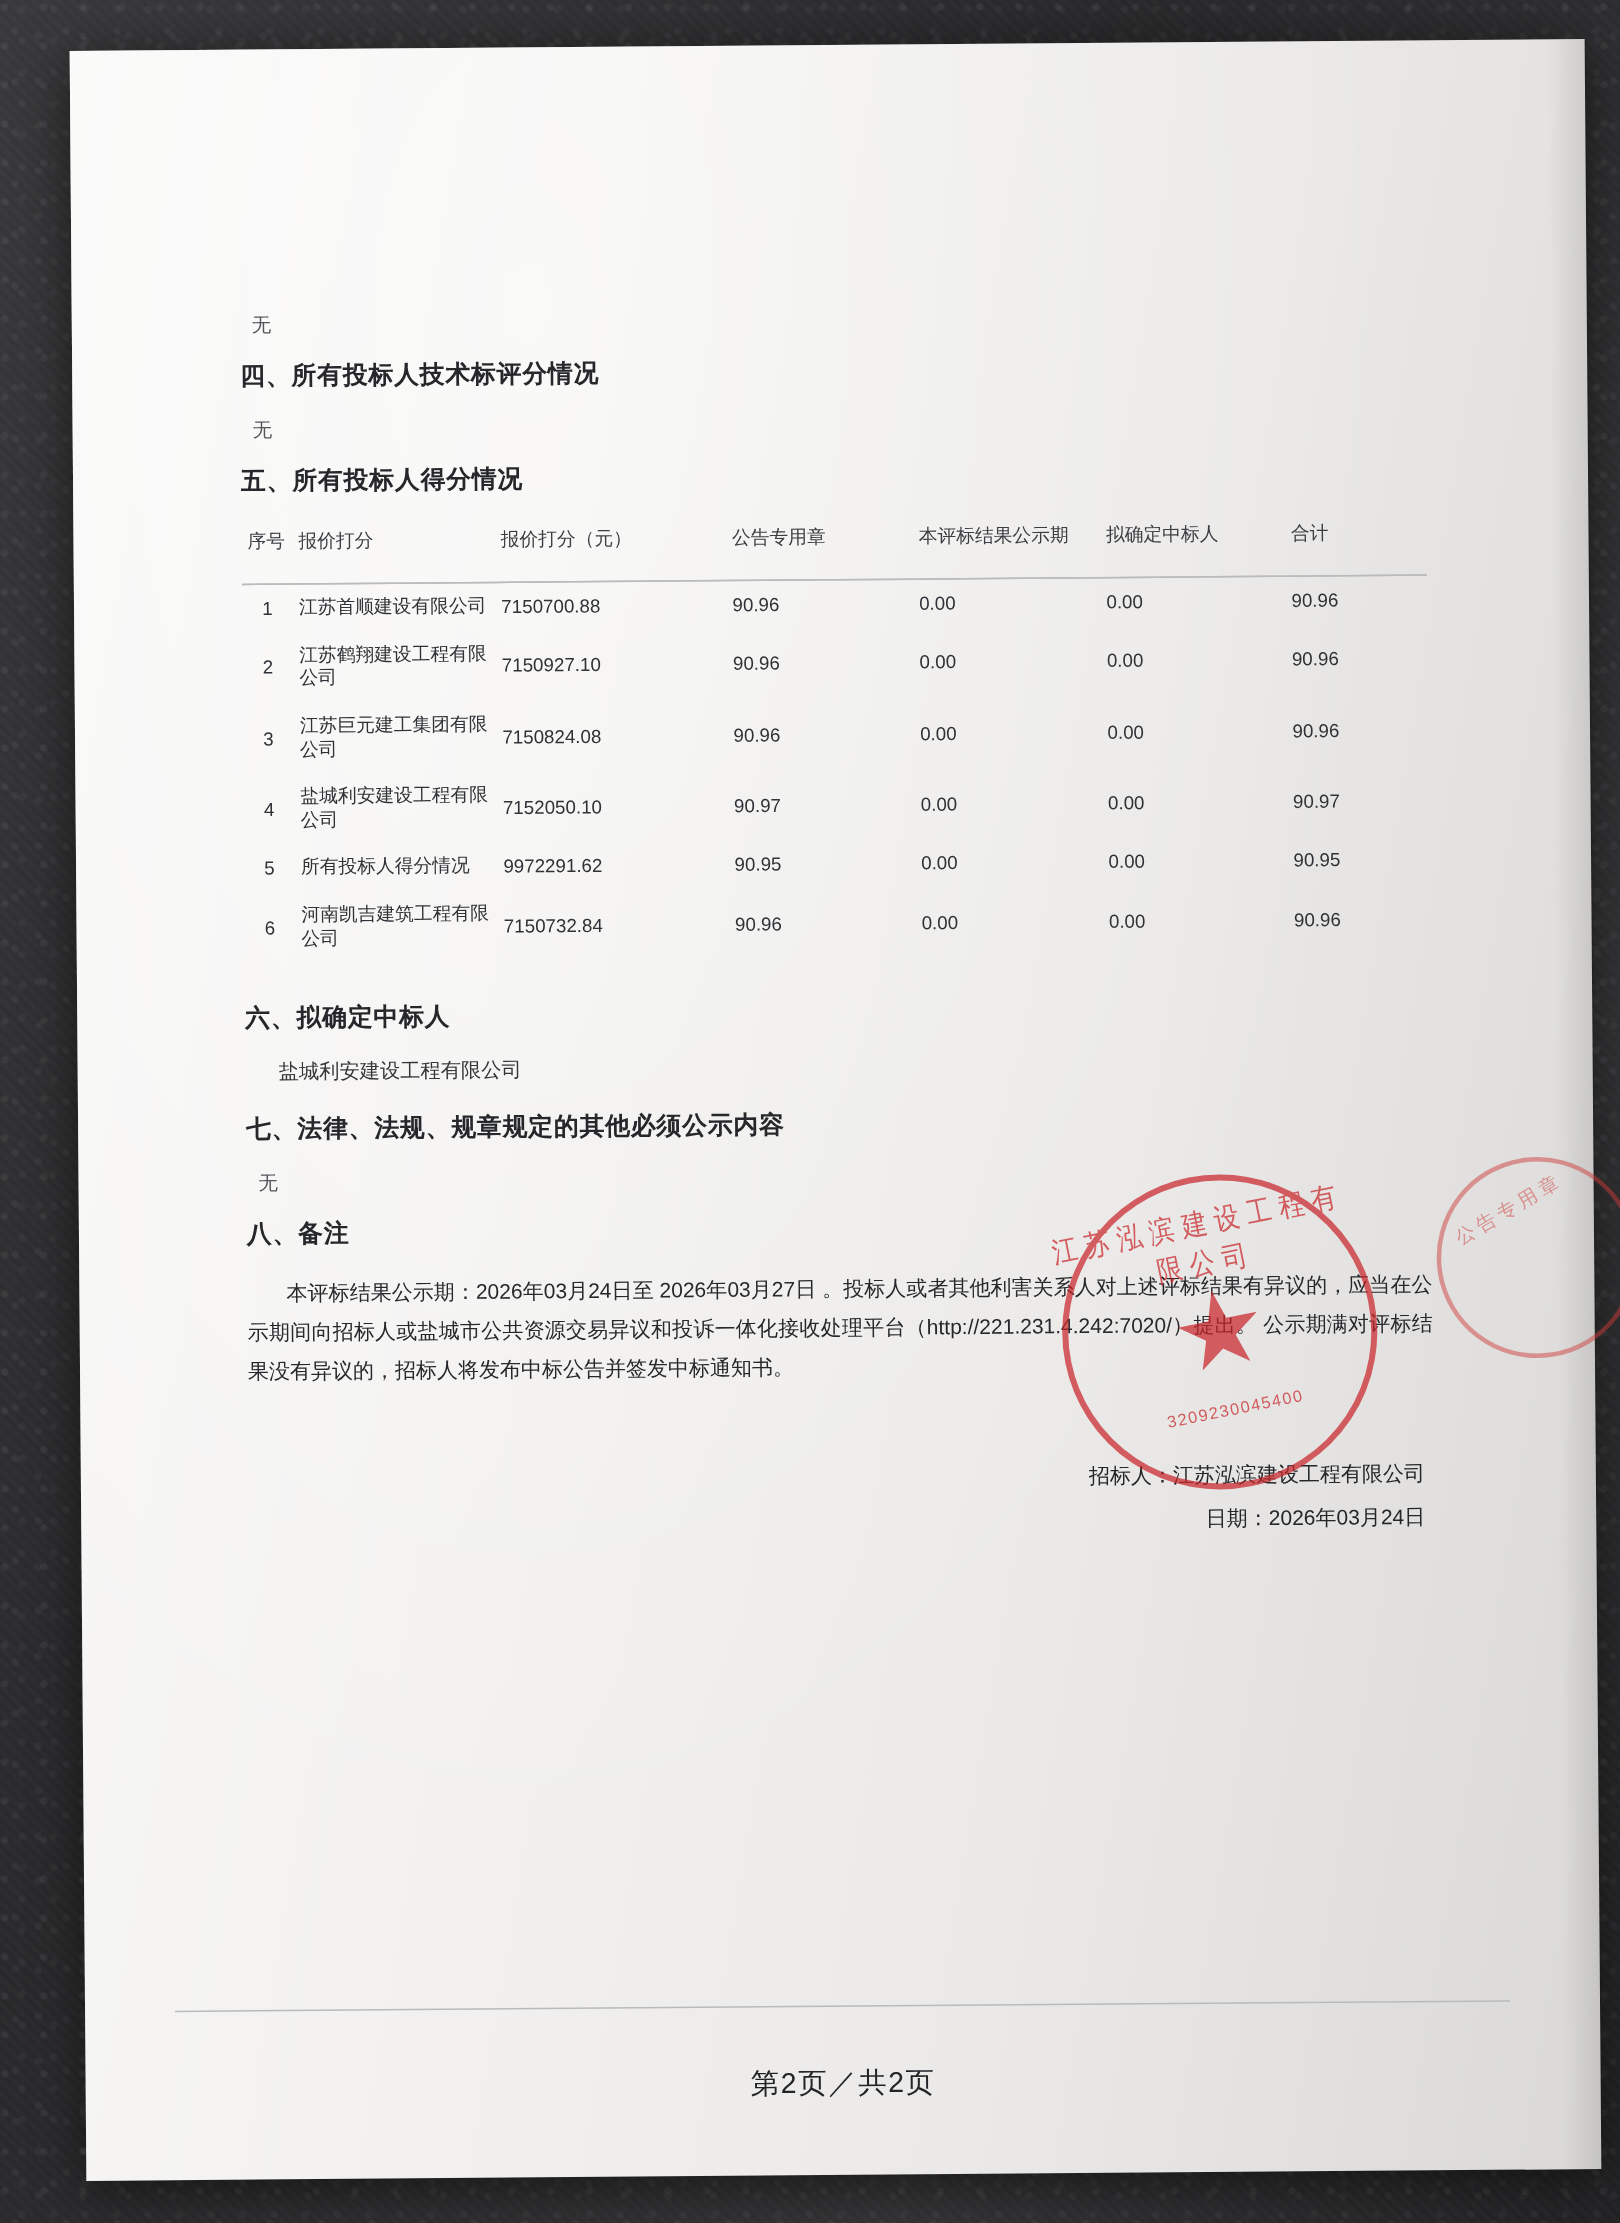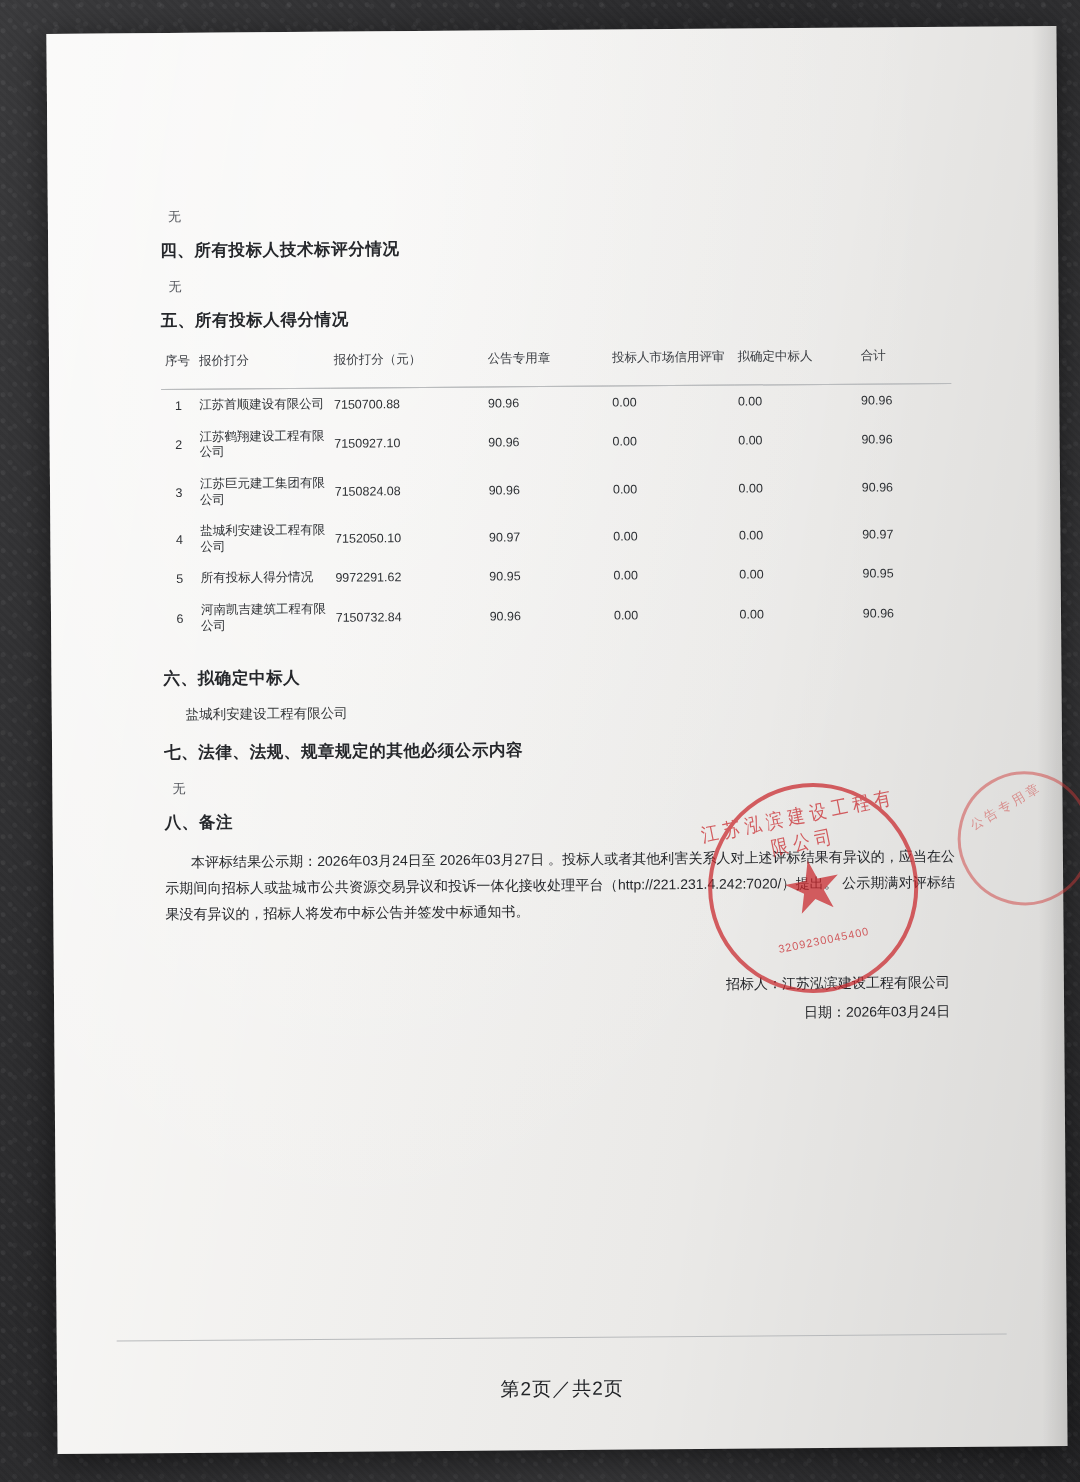--- a/index.html
+++ b/index.html
@@ -249,21 +249,21 @@
 
     <div class="heading">五、所有投标人得分情况</div>
 
     <table class="scores">
       <thead>
         <tr>
           <th class="c-idx">序号</th>
           <th class="c-name">报价打分</th>
           <th class="c-price">报价打分（元）</th>
           <th class="c-pscore">公告专用章</th>
-          <th class="c-credit">投标人市场信用评审</th>
+          <th class="c-credit">本评标结果公示期</th>
           <th class="c-bad">拟确定中标人</th>
           <th class="c-total">合计</th>
         </tr>
       </thead>
       <tbody>
         <tr class="row">
           <td class="c-idx">1</td>
           <td class="c-name">江苏首顺建设有限公司</td>
           <td class="c-price">7150700.88</td>
           <td class="c-pscore">90.96</td>

